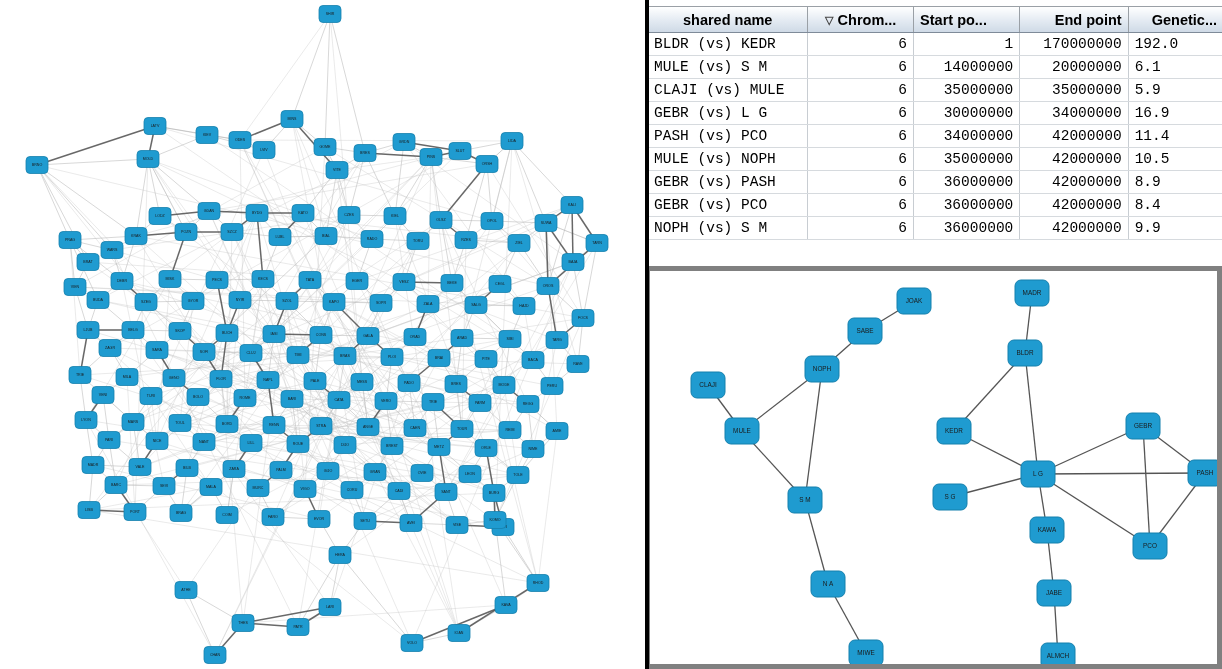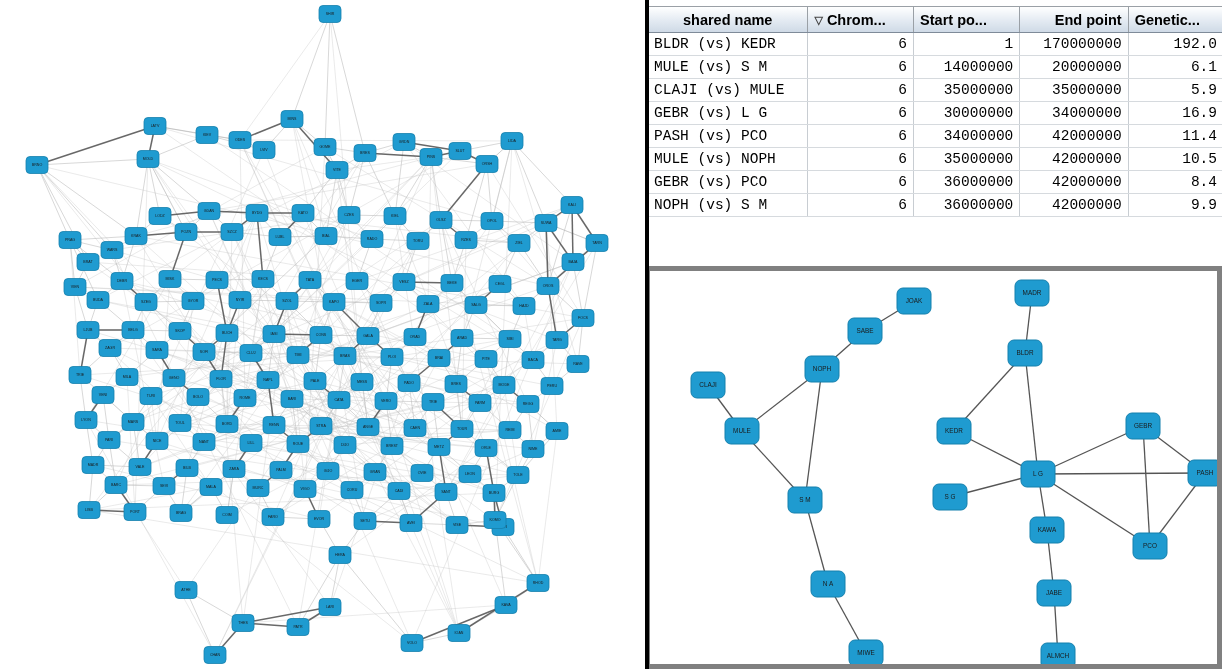--- a/index.html
+++ b/index.html
@@ -63,43 +63,43 @@
     background: linear-gradient(to bottom, #ffffff 0%, #e3eaf2 55%, #cfdae6 100%);
     border-right: 1px solid #9aa0a6;
     border-bottom: 1px solid #7f8b99;
     height: 25px;
     font-weight: bold;
     font-size: 14.5px;
     padding: 0 6px;
     white-space: nowrap;
   }
   table.cy-table th.c-name { text-align: center; width: 158px;}
-  table.cy-table th.c-chrom { text-align: left; width: 106px;}
+  table.cy-table th.c-chrom { text-align: center; width: 106px;}
   table.cy-table th.c-start { text-align: left; width: 108px;}
   table.cy-table th.c-end   { text-align: right; width: 106px;}
-  table.cy-table th.c-gen   { text-align: left; width: 93px; border-right: none;}
+  table.cy-table th.c-gen   { text-align: right; width: 93px; border-right: none;}
   table.cy-table th .filt-icon {
     display: inline-block;
     margin-right: 4px;
     font-size: 11px;
     color: #444;
     transform: translateY(-1px);
   }
   table.cy-table td {
     border-right: 1px solid #c8cdd2;
     border-bottom: 1px solid #d6dade;
     height: 22px;
     padding: 0 6px;
     white-space: nowrap;
     background: #ffffff;
     font-family: Liberation Mono, monospace;
   }
   table.cy-table td.t-name { text-align: left; }
   table.cy-table td.t-num { text-align: right; }
-  table.cy-table td.t-gen { text-align: right; border-right: none; }
+  table.cy-table td.t-gen { border-right: none; }
 
   
   #small-network {
     position: absolute;
     left: 0px; top: 266px;
     width: 577px;
     height: 403px;
     background: #ffffff;
     border: 5px solid #808080;
     box-sizing: border-box;
@@ -1476,20 +1476,27 @@
               <td class="t-gen">11.4</td>
             </tr>
             <tr>
               <td class="t-name">MULE (vs) NOPH</td>
               <td class="t-num">6</td>
               <td class="t-num">35000000</td>
               <td class="t-num">42000000</td>
               <td class="t-gen">10.5</td>
             </tr>
             <tr>
+              <td class="t-name">GEBR (vs) PASH</td>
+              <td class="t-num">6</td>
+              <td class="t-num">36000000</td>
+              <td class="t-num">42000000</td>
+              <td class="t-gen">8.9</td>
+            </tr>
+            <tr>
               <td class="t-name">GEBR (vs) PCO</td>
               <td class="t-num">6</td>
               <td class="t-num">36000000</td>
               <td class="t-num">42000000</td>
               <td class="t-gen">8.4</td>
             </tr>
             <tr>
               <td class="t-name">NOPH (vs) S M</td>
               <td class="t-num">6</td>
               <td class="t-num">36000000</td>

